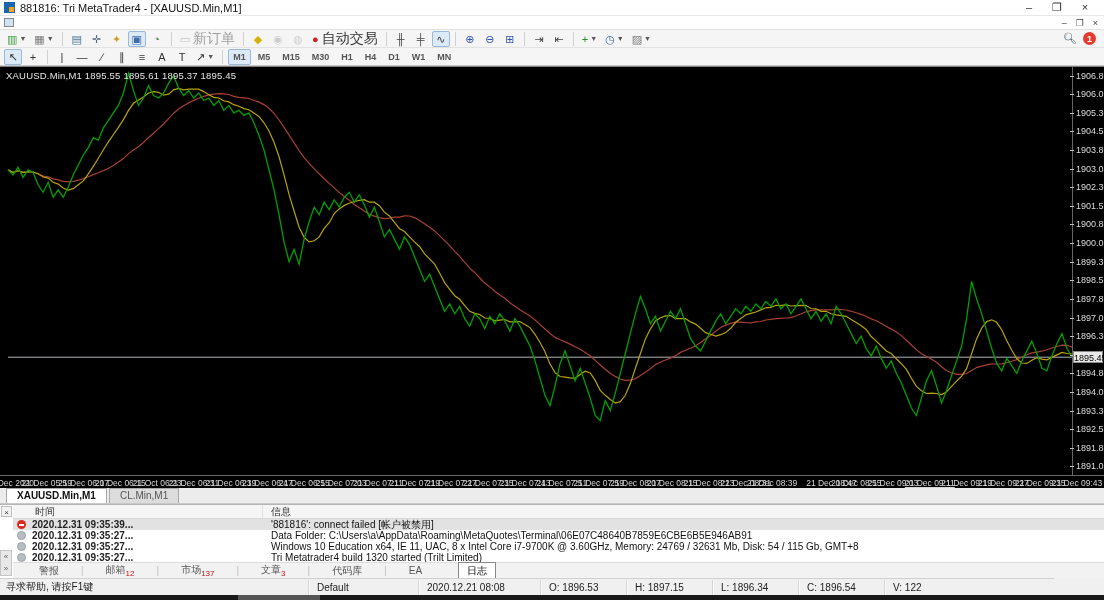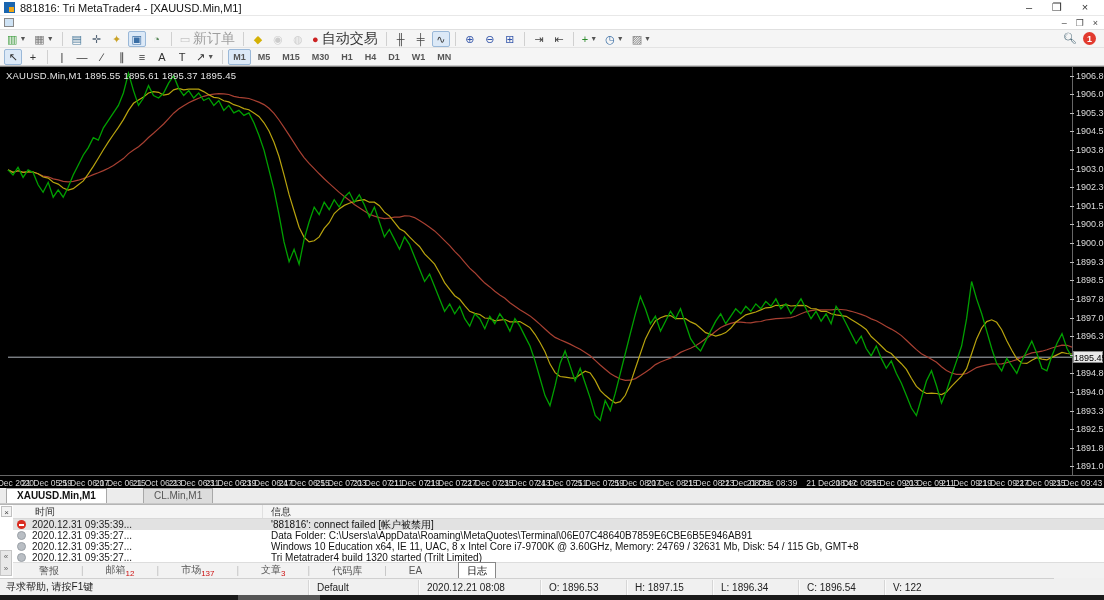--- a/index.html
+++ b/index.html
@@ -41,38 +41,38 @@
   #chart-svg { position:absolute; left:0; top:0; }
   .quote-line { position:absolute; left:6px; top:3px; color:#e5e5e5; font-size:9.5px; letter-spacing:.2px; }
   .price-label { position:absolute; left:1076px; width:26px; color:#dcdcdc; font-size:9px; text-align:left; }
   .price-tick { position:absolute; left:1070px; width:4px; height:1px; background:#bbb; }
   .axis-vline { position:absolute; left:1072px; top:0; width:1px; height:408px; background:#666; }
   .axis-hline { position:absolute; left:0; top:408px; width:1104px; height:1px; background:#666; }
   .time-label { position:absolute; top:411px; color:#d5d5d5; font-size:8.5px; white-space:nowrap; transform:translateX(-50%); }
   .cur-price-badge { position:absolute; left:1073px; width:30px; height:12px; background:#e9e9e9; color:#000; font-size:9px; line-height:12px; text-align:center; border:1px solid #8a8a8a; }
 
   
-  .chart-tabs { position:absolute; left:0; top:488px; width:1104px; height:16px; background:#ececec; display:flex; align-items:flex-end; padding-left:6px; border-bottom:1px solid #c8c8c8;gap:34px; }
+  .chart-tabs { position:absolute; left:0; top:488px; width:1104px; height:16px; background:#ececec; display:flex; align-items:flex-end; padding-left:6px; border-bottom:1px solid #c8c8c8; }
   .chart-tab { height:15px; line-height:14px; padding:0 10px; font-size:10px; border:1px solid #a8a8a8; border-bottom:none; background:#dcdcdc; color:#555; margin-right:2px; }
   .chart-tab.active { background:#ffffff; color:#111; font-weight:bold; }
 
   
   .terminal { position:absolute; left:0; top:504px; width:1104px; height:74px; background:#ffffff; border-top:1px solid #b5b5b5; }
   .term-close { position:absolute; left:1px; top:1px; width:11px; height:11px; font-size:8px; line-height:11px; text-align:center; color:#444; border:1px solid #c0c0c0; background:#f2f2f2; }
   .term-header { position:absolute; left:13px; top:0; right:0; height:14px; background:#f5f5f5; border-bottom:1px solid #d8d8d8; display:flex; }
   .term-col-time { width:250px; padding-left:22px; font-size:10px; color:#333; line-height:14px; border-right:1px solid #e0e0e0; }
   .term-col-msg { flex:1; padding-left:8px; font-size:10px; color:#333; line-height:14px; }
   .term-rows { position:absolute; left:13px; top:14px; right:0; }
   .term-row { height:11px; display:flex; align-items:center; font-size:10px; }
   .term-row.selected { background:#e2e2e2; }
   .row-icon { width:9px; height:9px; border-radius:50%; margin:0 6px 0 4px; flex:0 0 auto; position:relative; }
   .row-icon.error { background:#d92b1f; }
   .row-icon.error::after { content:""; position:absolute; left:2px; top:4px; width:5px; height:1.5px; background:#fff; }
   .row-icon.info { background:#b9bec4; border:1px solid #9aa0a6; }
-  .row-time { width:231px; color:#222; white-space:nowrap; overflow:hidden; }
+  .row-time { width:231px; color:#222; white-space:nowrap; overflow:hidden;font-weight:bold; }
   .row-msg { flex:1; padding-left:8px; color:#111; white-space:nowrap; overflow:hidden; }
   .term-tabs { position:absolute; left:13px; bottom:0; right:0; height:16px; background:#f2f2f2; border-top:1px solid #ddd; display:flex; align-items:center; padding-left:4px; }
   .term-tab { font-size:10px; color:#555; padding:1px 8px; margin:0 14px; white-space:nowrap; }
   .term-tab.active { background:#fff; border:1px solid #888; color:#000; }
   .term-tab .badge { color:#cc1111; font-size:8px; vertical-align:sub; }
   .tab-sep { color:#c0c0c0; font-size:10px; }
   .term-scroller { position:absolute; left:0; bottom:2px; width:12px; height:26px; background:#e8e8e8; border:1px solid #c5c5c5; font-size:8px; color:#666; text-align:center; line-height:12px; }
 
   
   .statusbar { position:absolute; left:0; top:578px; width:1054px; height:17px; background:#f0f0f0; border-top:1px solid #d0d0d0; display:flex; align-items:center; font-size:10px; color:#222; }

